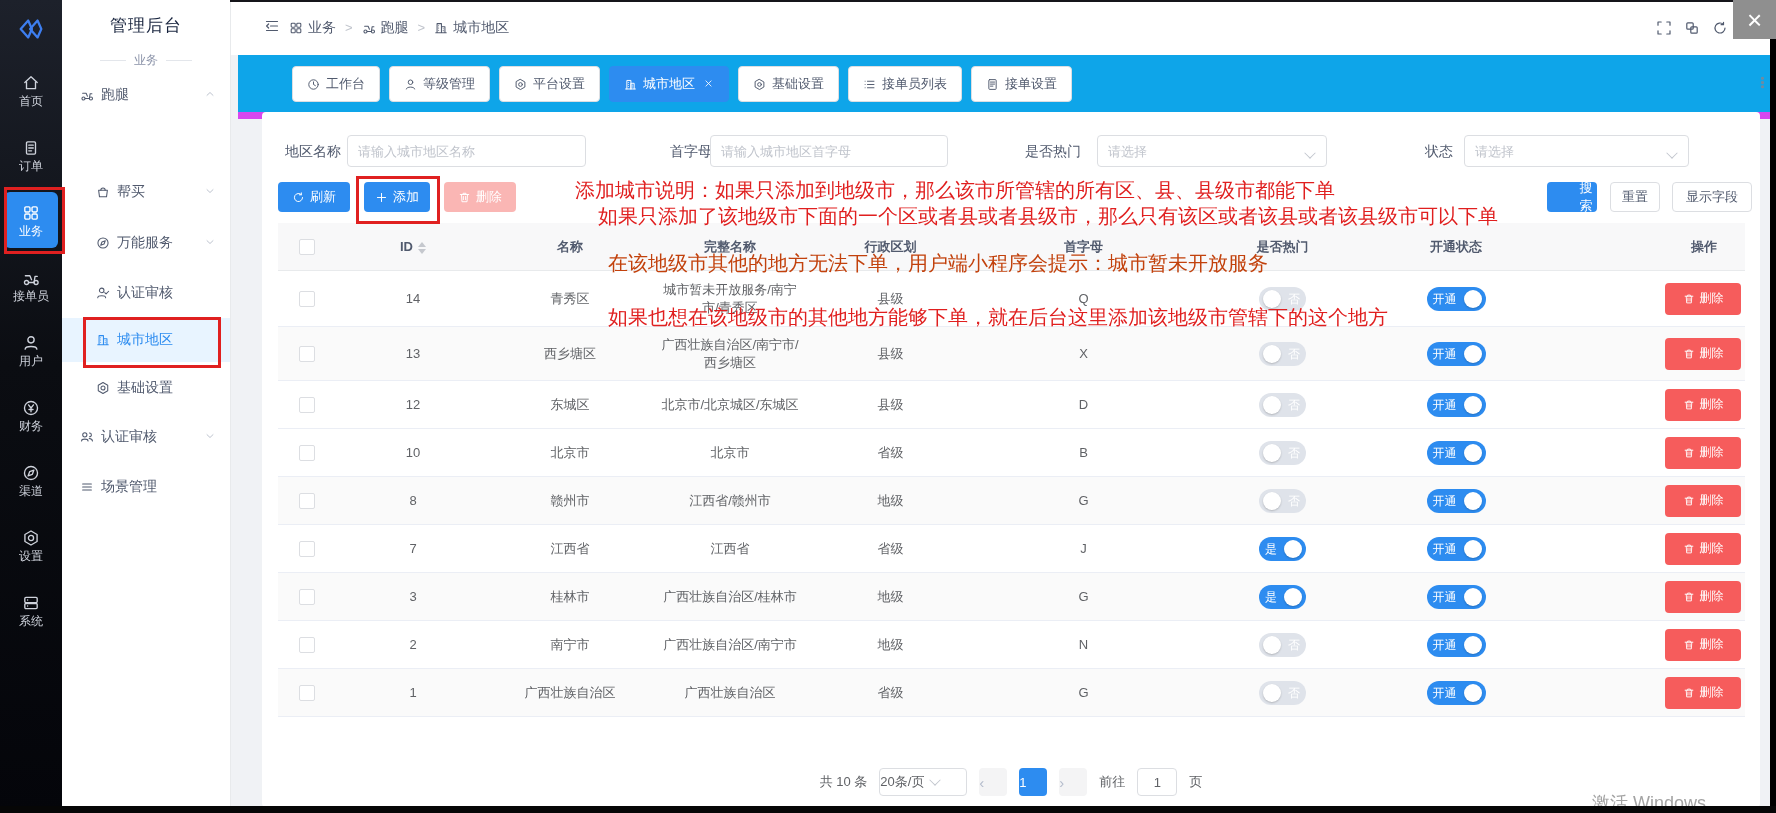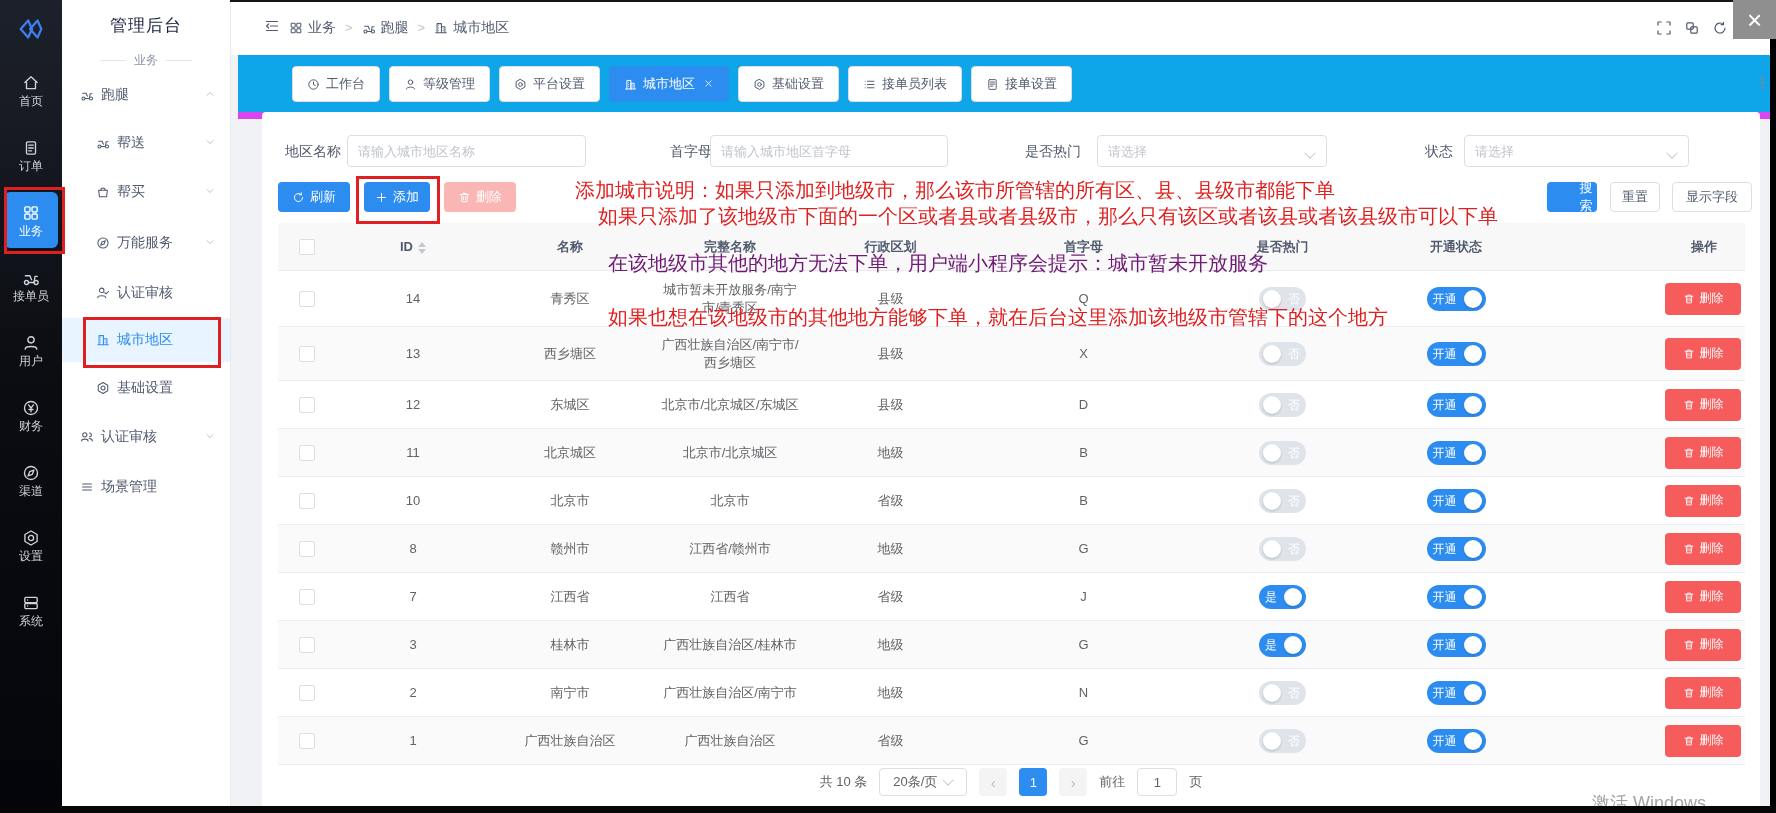--- a/index.html
+++ b/index.html
@@ -66,21 +66,21 @@
   .sort .dn{border-top:5px solid #c5c8ce;}
   .tg{display:inline-flex;align-items:center;height:24px;border-radius:12px;padding:0 4px;gap:5px;font-size:12px;color:#fff;cursor:pointer;vertical-align:middle;}
   .tg b{font-weight:400;padding:0 2px;}
   .tg .knob{width:18px;height:18px;border-radius:50%;background:#fff;box-shadow:0 1px 2px rgba(0,0,0,.2);}
   .tg.on{background:#2d8cf0;}
   .tg.off{background:#dfe3ea;}
   .btn-del{display:inline-flex;align-items:center;justify-content:center;gap:5px;width:76px;height:32px;border:none;border-radius:4px;background:#f65c5c;color:#fff;font-size:12px;cursor:pointer;font-family:inherit;margin-right:2px;}
 
   
   .pager{position:absolute;left:0;top:656px;width:100%;display:flex;align-items:center;justify-content:center;gap:12px;font-size:13px;color:#606266;}
-  .pg-box{height:28px;box-sizing:border-box;display:inline-flex;align-items:center;justify-content:center;border-radius:4px;}
+  .pg-box{height:28px;box-sizing:border-box;display:inline-flex;align-items:center;border-radius:4px;}
   .pg-select{width:88px;border:1px solid #dcdee2;position:relative;color:#606266;gap:6px;cursor:pointer;}
   .pg-select .f-chev{position:static;margin-top:-4px;}
   .pg-btn{width:28px;background:#f4f4f5;color:#b4bccc;font-size:15px;cursor:pointer;}
   .pg-cur{width:28px;background:#2d8cf0;color:#fff;cursor:default;}
   .pg-goto{width:40px;border:1px solid #dcdee2;text-align:center;font-size:13px;color:#606266;border-radius:4px;height:28px;box-sizing:border-box;outline:none;font-family:inherit;}
 
   
   .anno-line{position:absolute;white-space:nowrap;font-size:20px;line-height:24px;font-weight:500;z-index:20;pointer-events:none;}
   .anno-box{position:absolute;border:3px solid #e02020;z-index:21;pointer-events:none;}
   .watermark{position:absolute;left:1592px;top:791px;font-size:18px;color:#a3a3a3;z-index:22;}
@@ -177,31 +177,20 @@
       </div>
   <div class="menu-item" style="top:73px">
         <svg class="ic " width="14" height="14" viewBox="0 0 16 16">
           <circle cx="4" cy="12" r="1.8"></circle>
           <circle cx="12.5" cy="12" r="1.8"></circle>
           <path d="M5.8 12h4.9M10.7 12l.9-5.5h2M3 6h4l1.5 3.5"></path>
         </svg>
         <span>跑腿</span>
         <span class="arrow"><svg class="ic " width="12" height="12" viewBox="0 0 16 16">
             <path d="M4 9.8 8 6l4 3.8"></path>
-          </svg></span>
-      </div>
-      <div class="menu-item lvl1" style="top:121px">
-        <svg class="ic " width="14" height="14" viewBox="0 0 16 16">
-          <circle cx="4" cy="12" r="1.8"></circle>
-          <circle cx="12.5" cy="12" r="1.8"></circle>
-          <path d="M5.8 12h4.9M10.7 12l.9-5.5h2M3 6h4l1.5 3.5"></path>
-        </svg>
-        <span>帮送</span>
-        <span class="arrow"><svg class="ic " width="12" height="12" viewBox="0 0 16 16">
-            <path d="M4 6.2 8 10l4-3.8"></path>
           </svg></span>
       </div>
       <div class="menu-item lvl1" style="top:221px">
         <svg class="ic " width="14" height="14" viewBox="0 0 16 16">
           <circle cx="8" cy="8" r="5.8"></circle>
           <path d="M10.6 5.4 9.2 9.2 5.4 10.6 6.8 6.8Z"></path>
         </svg>
         <span>万能服务</span>
         <span class="arrow"><svg class="ic " width="12" height="12" viewBox="0 0 16 16">
             <path d="M4 6.2 8 10l4-3.8"></path>
@@ -497,42 +486,20 @@
                   <b>开通</b>
                   <i class="knob"></i>
                 </span></td>
               <td class="op"><button class="btn-del">
                   <svg class="ic " width="12" height="12" viewBox="0 0 16 16">
                     <path d="M2.8 4.3h10.4M6.2 4.3V2.8h3.6v1.5M4.3 4.3l.6 8.9h6.2l.6-8.9M6.6 6.7v4M9.4 6.7v4"></path>
                   </svg>
                   <span>删除</span>
                 </button></td>
             </tr>
-            <tr class="stripe" style="height:48px">
-              <td><span class="cb"></span></td>
-              <td>11</td>
-              <td>北京城区</td>
-              <td>北京市/北京城区</td>
-              <td>地级</td>
-              <td>B</td>
-              <td><span class="tg off">
-                  <i class="knob"></i>
-                  <b>否</b>
-                </span></td>
-              <td><span class="tg on">
-                  <b>开通</b>
-                  <i class="knob"></i>
-                </span></td>
-              <td class="op"><button class="btn-del">
-                  <svg class="ic " width="12" height="12" viewBox="0 0 16 16">
-                    <path d="M2.8 4.3h10.4M6.2 4.3V2.8h3.6v1.5M4.3 4.3l.6 8.9h6.2l.6-8.9M6.6 6.7v4M9.4 6.7v4"></path>
-                  </svg>
-                  <span>删除</span>
-                </button></td>
-            </tr>
             <tr class="" style="height:48px">
               <td><span class="cb"></span></td>
               <td>10</td>
               <td>北京市</td>
               <td>北京市</td>
               <td>省级</td>
               <td>B</td>
               <td><span class="tg off">
                   <i class="knob"></i>
                   <b>否</b>
@@ -677,21 +644,21 @@
         <span>前往</span>
         <input class="pg-goto" value="1" style="">
         <span>页</span>
       </div>
     </div>
   </div>
 
   <div id="anno">
       <div class="anno-line" style="left:575px;top:178px;color:#e01f1f">添加城市说明：如果只添加到地级市，那么该市所管辖的所有区、县、县级市都能下单</div>
       <div class="anno-line" style="left:598px;top:204px;color:#e01f1f">如果只添加了该地级市下面的一个区或者县或者县级市，那么只有该区或者该县或者该县级市可以下单</div>
-      <div class="anno-line" style="left:608px;top:251px;color:#701a75">在该地级市其他的地方无法下单，用户端小程序会提示：城市暂未开放服务</div>
+      <div class="anno-line" style="left:608px;top:251px;color:#c2410c">在该地级市其他的地方无法下单，用户端小程序会提示：城市暂未开放服务</div>
       <div class="anno-line" style="left:608px;top:305px;color:#e01f1f">如果也想在该地级市的其他地方能够下单，就在后台这里添加该地级市管辖下的这个地方</div>
     </div>
   <div class="anno-box" style="left:4px;top:187px;width:55px;height:61px;"></div>
   <div class="anno-box" style="left:83px;top:317px;width:132px;height:45px;"></div>
   <div class="anno-box" style="left:356px;top:176px;width:78px;height:42px;"></div>
 
   <div class="watermark">激活 Windows</div>
 
   <div class="edge-top"></div>
   <div class="edge-right"></div>

